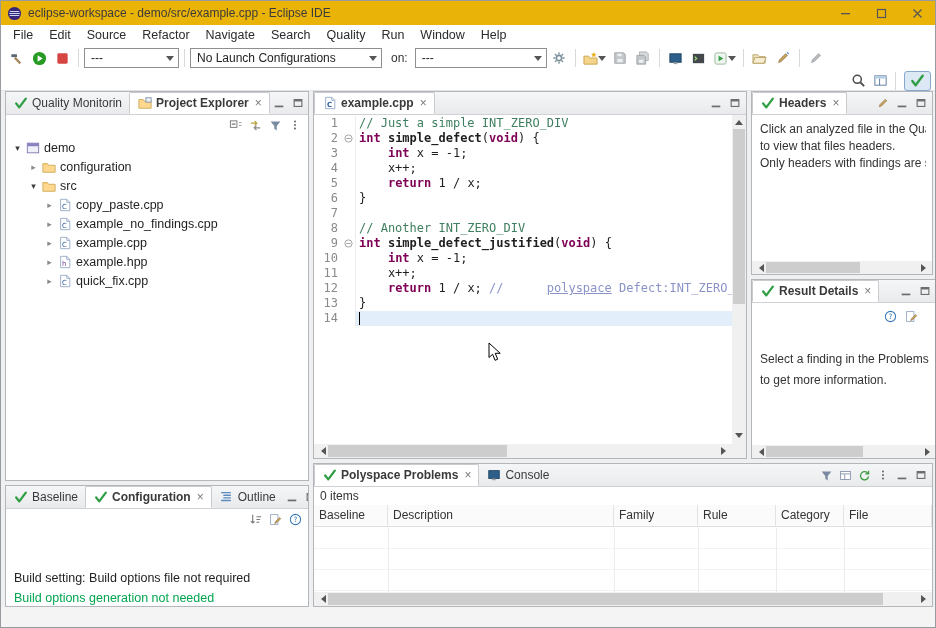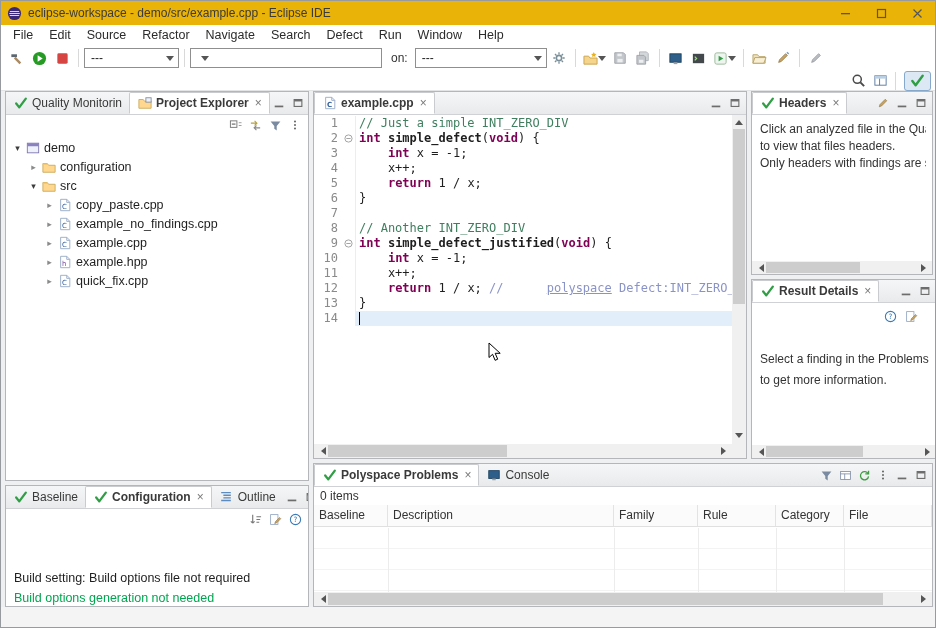--- a/index.html
+++ b/index.html
@@ -122,21 +122,21 @@
         </svg>
       </div>
   </div>
   <div class="menubar" id="menubar">
       <span class="menu-item">File</span>
       <span class="menu-item">Edit</span>
       <span class="menu-item">Source</span>
       <span class="menu-item">Refactor</span>
       <span class="menu-item">Navigate</span>
       <span class="menu-item">Search</span>
-      <span class="menu-item">Defect</span>
+      <span class="menu-item">Quality</span>
       <span class="menu-item">Run</span>
       <span class="menu-item">Window</span>
       <span class="menu-item">Help</span>
     </div>
   <div class="toolbar" id="toolbar-row">
     <div class="tbtn">
         <span class="icon">
           <svg width="15" height="15" viewBox="0 0 16 16">
             <path d="M2.5 3.5h6v3h-6z" fill="#5b6670"></path>
             <path d="M7 6.2l6 6-1.8 1.8-6-6z" fill="#a98a63"></path>
@@ -160,20 +160,21 @@
       </div>
     <div class="tsep"></div>
     <div class="combo" style="width:95px">
       <span class="cval">---</span>
       <span class="dd">
           <span class="tri-d"></span>
         </span>
     </div>
     <div class="tsep"></div>
     <div class="combo" style="width:192px">
+      <span class="cval">No Launch Configurations</span>
       <span class="dd">
           <span class="tri-d"></span>
         </span>
     </div>
     <span class="onlabel">on:</span>
     <div class="combo" style="width:132px">
       <span class="cval">---</span>
       <span class="dd">
           <span class="tri-d"></span>
         </span>

